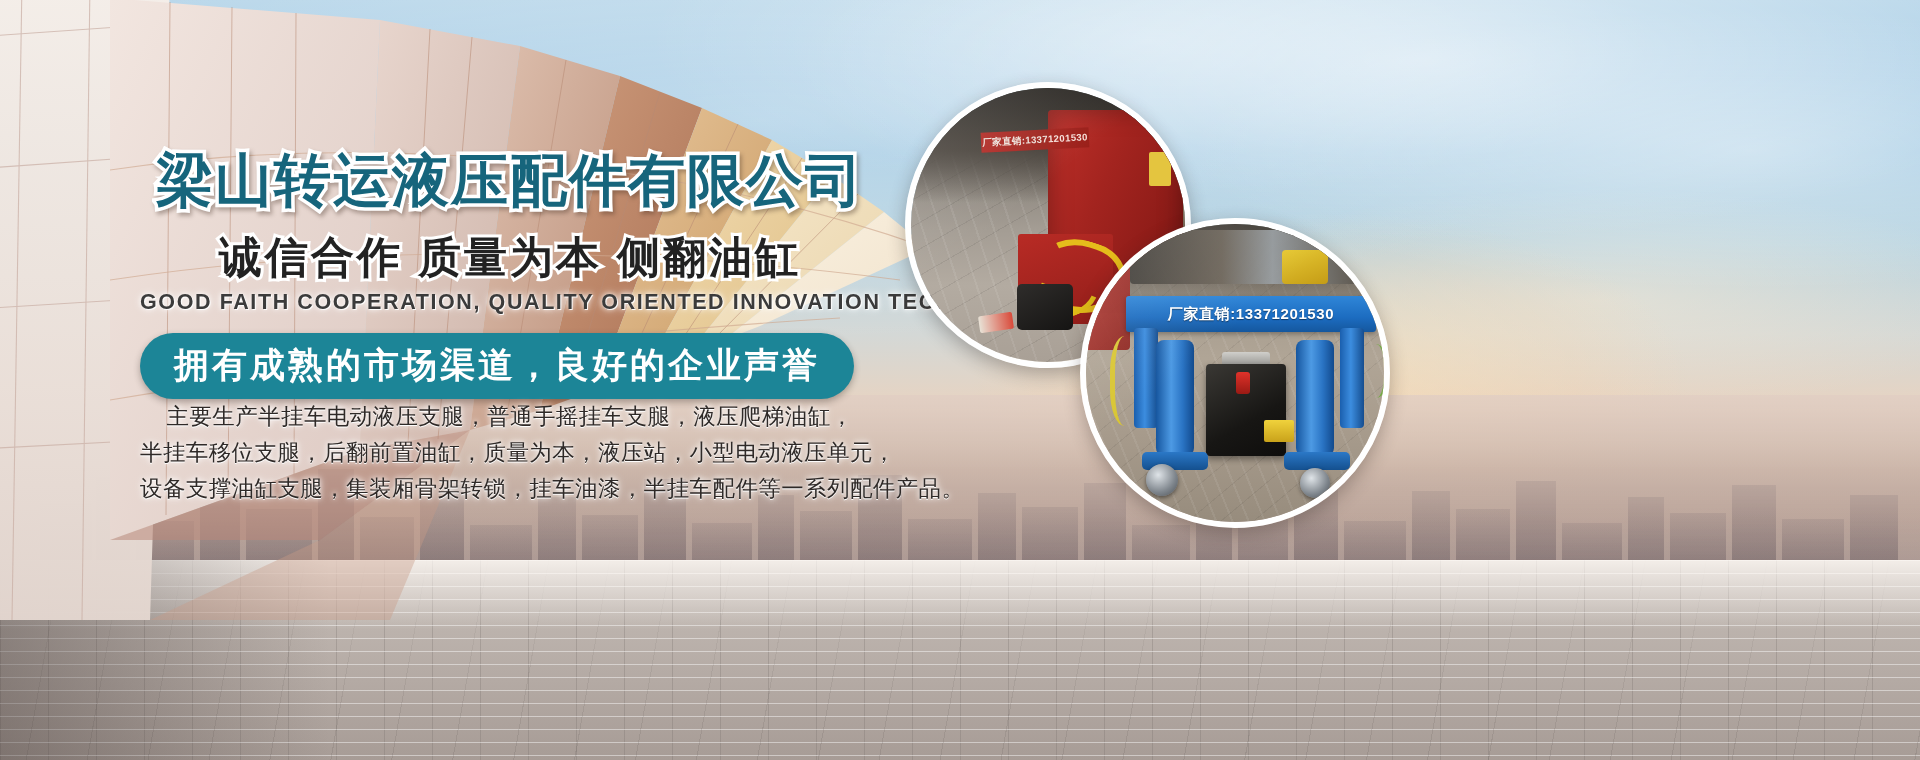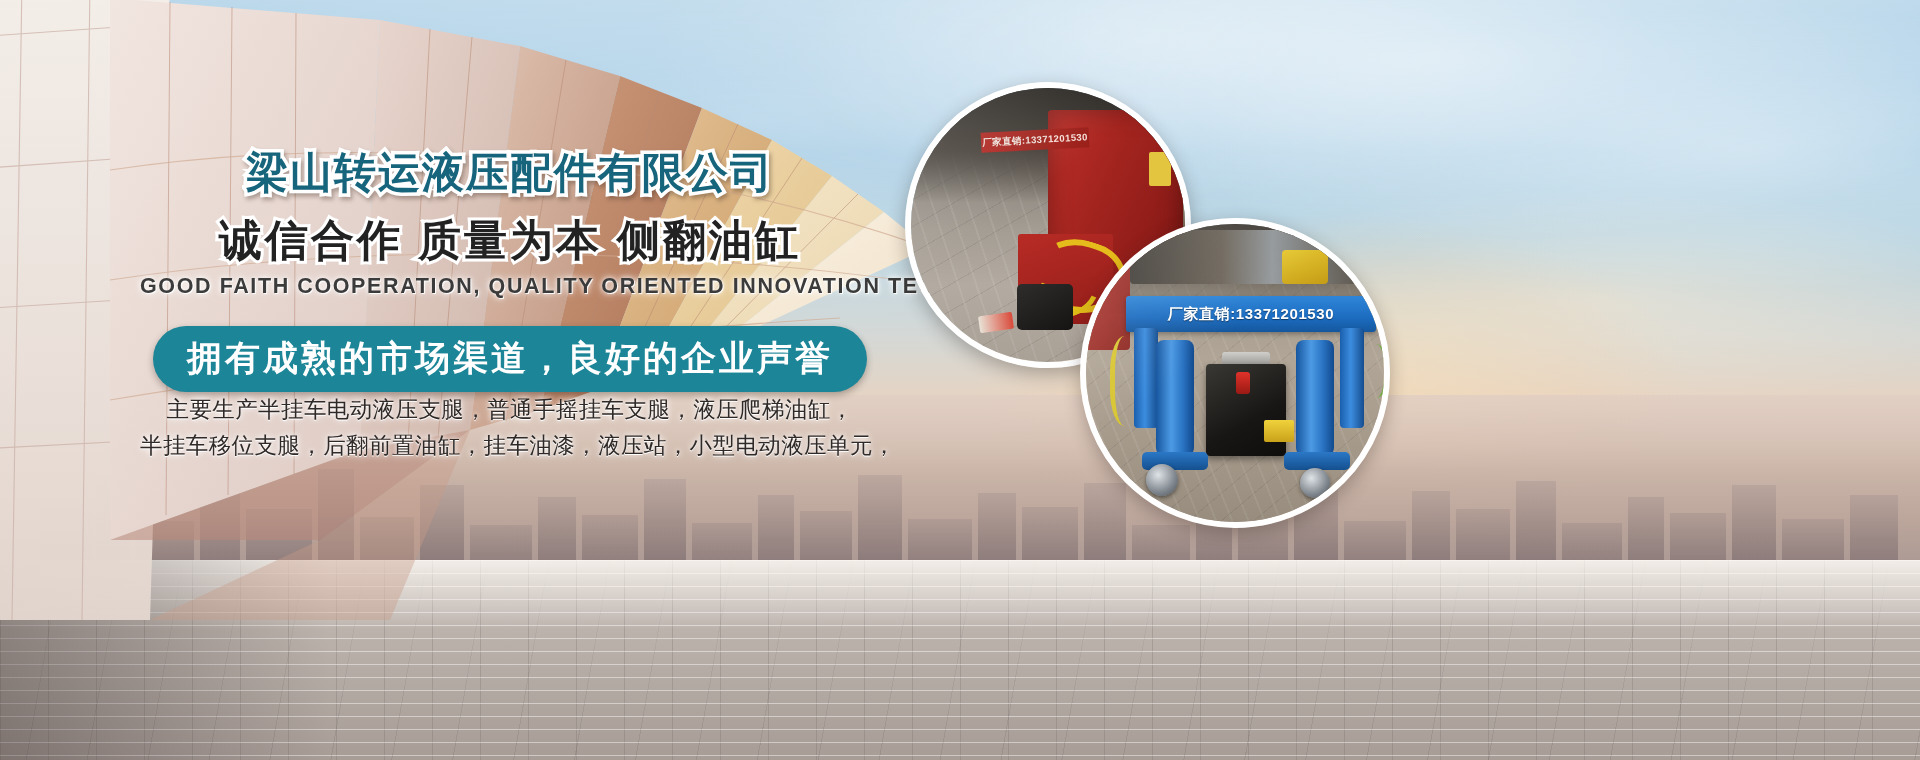--- a/index.html
+++ b/index.html
@@ -74,41 +74,41 @@
   
   .arch { position:absolute; left:-40px; top:-20px; width:1010px; height:640px; }
   .arch svg { display:block; }
 
   
   .textblock {
     position:absolute; left:140px; top:150px; width:740px; text-align:center;
   }
 
   .company-title {
-    font-size:42px; font-weight:700; letter-spacing:2px; line-height:1.08;
+    font-size:57px; font-weight:700; letter-spacing:2px; line-height:1.08;
     color:#16657c; white-space:nowrap;
     -webkit-text-stroke:7px #ffffff; paint-order:stroke fill;
     filter:drop-shadow(2px 3px 2px rgba(60,40,30,.35));
   }
 
   .slogan-cn {
     margin-top:22px;
     font-size:43px; font-weight:700; letter-spacing:3px; line-height:1.1;
     color:#222222; white-space:nowrap;
     -webkit-text-stroke:6px #ffffff; paint-order:stroke fill;
   }
 
   .slogan-en {
     margin-top:9px;
     font-size:21.5px; font-weight:600; letter-spacing:1.6px;
     color:#3b3b3b; white-space:nowrap;
     text-shadow:0 0 5px rgba(255,255,255,.95), 0 0 10px rgba(255,255,255,.85), 1px 1px 0 rgba(255,255,255,.9);
   }
 
-  .pill-wrap { margin-top:27px; display:flex; justify-content:center; }
+  .pill-wrap { margin-top:18px; display:flex; }
   .pill {
     background:#1c8597;
     border-radius:38px;
     padding:12px 34px 14px;
     box-shadow:0 3px 7px rgba(40,30,25,.33);
     display:inline-block;
   }
   .pill-text {
     font-size:35px; font-weight:700; letter-spacing:3px; color:#ffffff;
     white-space:nowrap; line-height:1.16;
@@ -393,21 +393,22 @@
     <div class="slogan-en">GOOD FAITH COOPERATION, QUALITY ORIENTED INNOVATION TECHNOLOGY</div>
 
     <div class="pill-wrap">
       <div class="pill">
         <div class="pill-text">拥有成熟的市场渠道，良好的企业声誉</div>
       </div>
     </div>
 
     <div class="desc">
       <div class="desc-line">主要生产半挂车电动液压支腿，普通手摇挂车支腿，液压爬梯油缸，</div>
-      <div class="desc-line">半挂车移位支腿，后翻前置油缸，挂车油漆，液压站，小型电动液压单元，</div>
+      <div class="desc-line">半挂车移位支腿，后翻前置油缸，质量为本，液压站，小型电动液压单元，</div>
+      <div class="desc-line">设备支撑油缸支腿，集装厢骨架转锁，挂车油漆，半挂车配件等一系列配件产品。</div>
     </div>
   </div>
 
   <div class="photo photo-red">
     <div class="pimg">
       <div class="red-ground"></div>
       <div class="red-dark-top"></div>
       <div class="red-crate"></div>
       <div class="red-body"></div>
       <div class="red-yellowpanel"></div>

